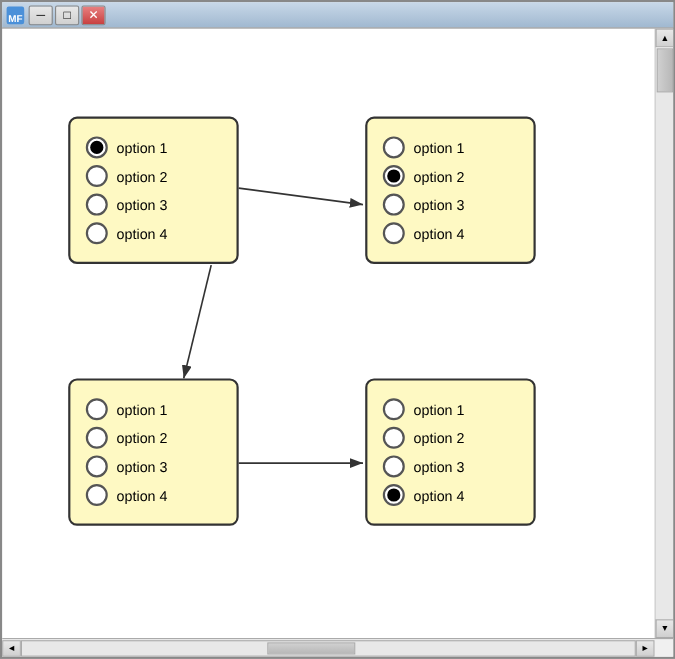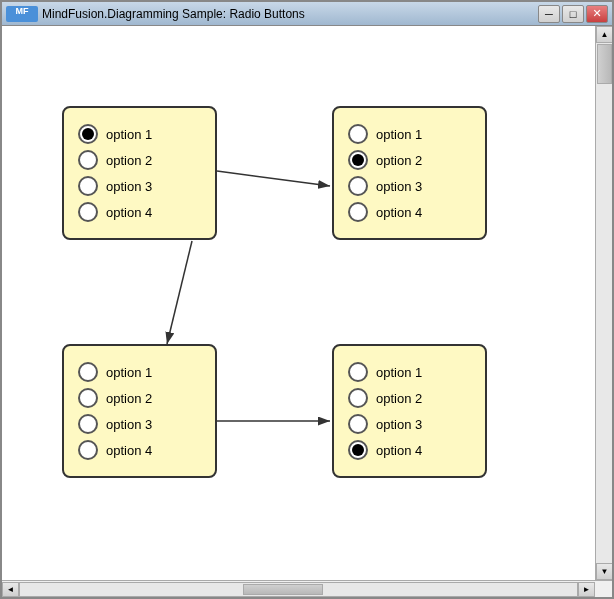--- a/index.html
+++ b/index.html
@@ -26,27 +26,27 @@
       background: linear-gradient(to bottom, #c8d8e8 0%, #a0b8d0 100%);
       height: 24px;
       display: flex;
       align-items: center;
       padding: 0 4px;
       border-bottom: 1px solid #888;
       flex-shrink: 0;
     }
 
     .title-bar-icon {
-      width: 32px;
+      width: 16px;
       height: 16px;
       margin-right: 4px;
       background: #4a90d9;
       border-radius: 2px;
       display: flex;
-      align-items: flex-start;
+      align-items: flex-end;
       justify-content: center;
       font-size: 10px;
       color: white;
     }
 
     .title-bar-text {
       flex: 1;
       font-size: 12px;
       color: #000;
       font-weight: normal;
@@ -221,21 +221,20 @@
   </style>
 </head>
 <body>
 
 <div class="window">
 
   <div class="title-bar">
     <div class="title-bar-icon">
       <span style="font-size:9px;font-weight:bold;">MF</span>
     </div>
-    <span class="title-bar-text">MindFusion.Diagramming Sample: Radio Buttons</span>
     <div class="title-bar-buttons">
       <div class="tb-btn">─</div>
       <div class="tb-btn">□</div>
       <div class="tb-btn close">✕</div>
     </div>
   </div>
 
   <div class="content-area">
     <div class="main-canvas">
 

